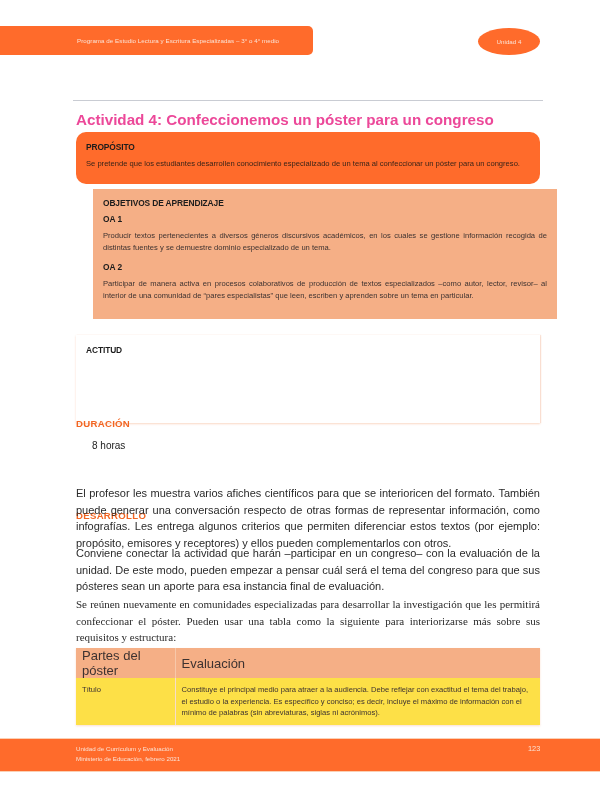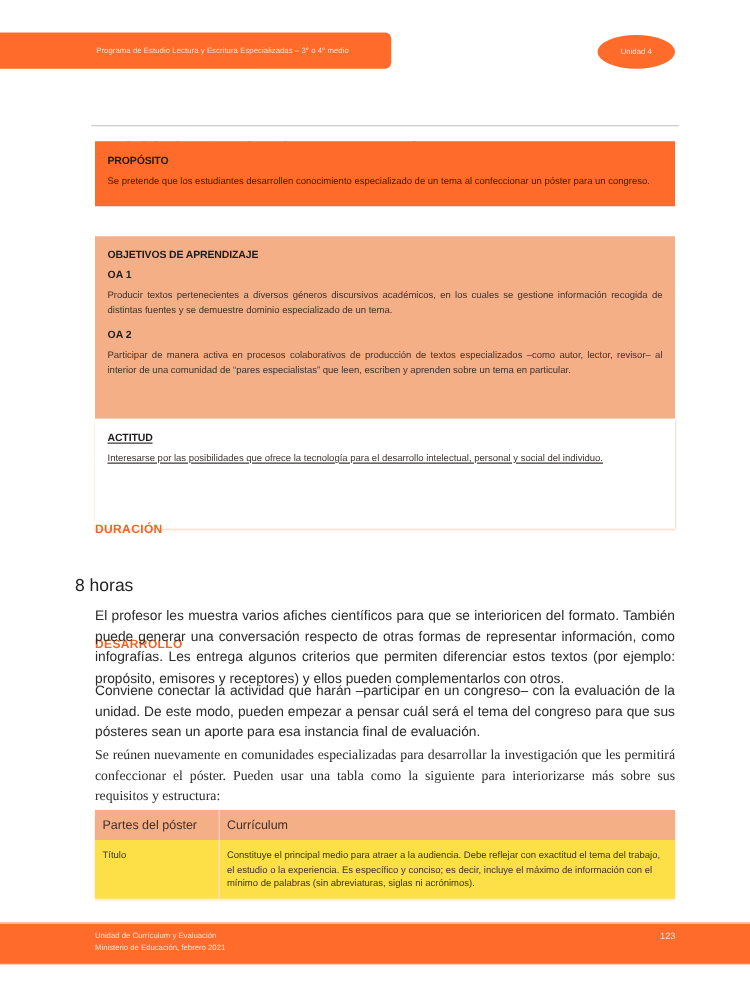--- a/index.html
+++ b/index.html
@@ -23,54 +23,53 @@
   .page-title {
     position: absolute; left: 76px; top: 80px; font-size: 15.2px; color: #ec4899;
     white-space: nowrap;
     margin-top: 31px;
   }
   .title-rule {
     position: absolute; left: 73px; top: 100px; width: 470px; height: 1px; background: #c9ccd3;
   }
 
   .box { position: absolute; left: 76px; width: 464px; }
-  .box-proposito { top: 113px; height: 52px; background: #ff6b2b; padding: 10px 10px 0 10px; }
-  .box-objetivos { top: 189px; height: 146px; background: #f5af86; padding: 9px 10px 0 10px; }
+  .box-proposito { top: 132px; height: 52px; background: #ff6b2b; padding: 10px 10px 0 10px; border-radius: 10px; }
+  .box-objetivos { top: 189px; height: 130px; background: #f5af86; padding: 9px 10px 0 10px; margin-left: 17px; }
   .box-actitud {
     top: 335px; height: 88px; background: #ffffff; padding: 10px 10px 0 10px;
     box-shadow: 0 1px 2px rgba(240,150,100,0.35), 1px 0 1px rgba(240,180,150,0.3);
-    text-decoration: underline;
   }
   .box h3 { font-size: 8.4px; font-weight: bold; color: #1c1c1c; letter-spacing: -0.1px; margin-bottom: 6px; }
   .box h4 { font-size: 8.4px; font-weight: bold; color: #1c1c1c; margin-bottom: 6px; }
   .box p { font-size: 7.6px; line-height: 12px; color: #3d3230; text-align: justify; }
   .box-proposito p { color: #3a2418; }
   .box-objetivos p { margin-bottom: 8px; }
 
   .section-heading {
     position: absolute; left: 76px; font-size: 9.6px; font-weight: bold; color: #f26522; letter-spacing: 0.3px;
   }
   .duracion-heading { top: 418px; }
   .desarrollo-heading { top: 463px; margin-top: 47px; }
-  .duracion-value { position: absolute; left: 60px; top: 440px; font-size: 14px; color: #222; margin-top: 20px; }
+  .duracion-value { position: absolute; left: 92px; top: 440px; font-size: 10px; color: #222; }
 
   .body-para {
     position: absolute; left: 76px; width: 464px; font-size: 11px; line-height: 16.5px;
     color: #2a2a2a; text-align: justify;
   }
   .para1 { top: 485px; }
   .para2 { top: 545px; }
   .para3 { top: 596px; font-family: Liberation Serif, serif; }
 
   .poster-table {
     position: absolute; left: 76px; top: 648px; width: 464px; border-collapse: collapse;
     box-shadow: 0 1px 2px rgba(240,160,120,0.35);
   }
   .poster-table th {
-    background: #f5af86; font-weight: normal; text-align: left; font-size: 10px; color: #3d3230;
+    background: #f5af86; font-weight: normal; text-align: left; font-size: 13px; color: #3d3230;
     height: 24px; padding: 0 6px; border-right: 1px solid #f7c8aa;
   }
   .poster-table th:last-child { border-right: none; }
   .poster-table td {
     background: #fde047; font-size: 7.6px; color: #3d3230; vertical-align: top; padding: 6px 6px 6px 6px;
     line-height: 11.5px; border-right: 1px solid #f7dccb;
   }
   .poster-table td:last-child { border-right: none; }
   .poster-table .col1 { width: 99px; }
 
@@ -104,36 +103,35 @@
 <section class="box box-objetivos">
   <h3>OBJETIVOS DE APRENDIZAJE</h3>
   <h4>OA 1</h4>
   <p>Producir textos pertenecientes a diversos géneros discursivos académicos, en los cuales se gestione información recogida de distintas fuentes y se demuestre dominio especializado de un tema.</p>
   <h4>OA 2</h4>
   <p>Participar de manera activa en procesos colaborativos de producción de textos especializados –como autor, lector, revisor– al interior de una comunidad de “pares especialistas” que leen, escriben y aprenden sobre un tema en particular.</p>
 </section>
 
 <section class="box box-actitud">
   <h3>ACTITUD</h3>
-  <p>Interesarse por las posibilidades que ofrece la tecnología para el desarrollo intelectual, personal y social del individuo.</p>
 </section>
 
 <h2 class="section-heading duracion-heading">DURACIÓN</h2>
 <div class="duracion-value">8 horas</div>
 
 <h2 class="section-heading desarrollo-heading">DESARROLLO</h2>
 <p class="body-para para1">El profesor les muestra varios afiches científicos para que se interioricen del formato. También puede generar una conversación respecto de otras formas de representar información, como infografías. Les entrega algunos criterios que permiten diferenciar estos textos (por ejemplo: propósito, emisores y receptores) y ellos pueden complementarlos con otros.</p>
 <p class="body-para para2">Conviene conectar la actividad que harán –participar en un congreso– con la evaluación de la unidad. De este modo, pueden empezar a pensar cuál será el tema del congreso para que sus pósteres sean un aporte para esa instancia final de evaluación.</p>
 <p class="body-para para3">Se reúnen nuevamente en comunidades especializadas para desarrollar la investigación que les permitirá confeccionar el póster. Pueden usar una tabla como la siguiente para interiorizarse más sobre sus requisitos y estructura:</p>
 
 <table class="poster-table">
   <thead>
     <tr>
       <th class="col1">Partes del póster</th>
-      <th>Currículum</th>
+      <th>Evaluación</th>
     </tr>
   </thead>
   <tbody>
     <tr>
       <td class="col1">Título</td>
       <td>Constituye el principal medio para atraer a la audiencia. Debe reflejar con exactitud el tema del trabajo, el estudio o la experiencia. Es específico y conciso; es decir, incluye el máximo de información con el mínimo de palabras (sin abreviaturas, siglas ni acrónimos).</td>
     </tr>
   </tbody>
 </table>
 

